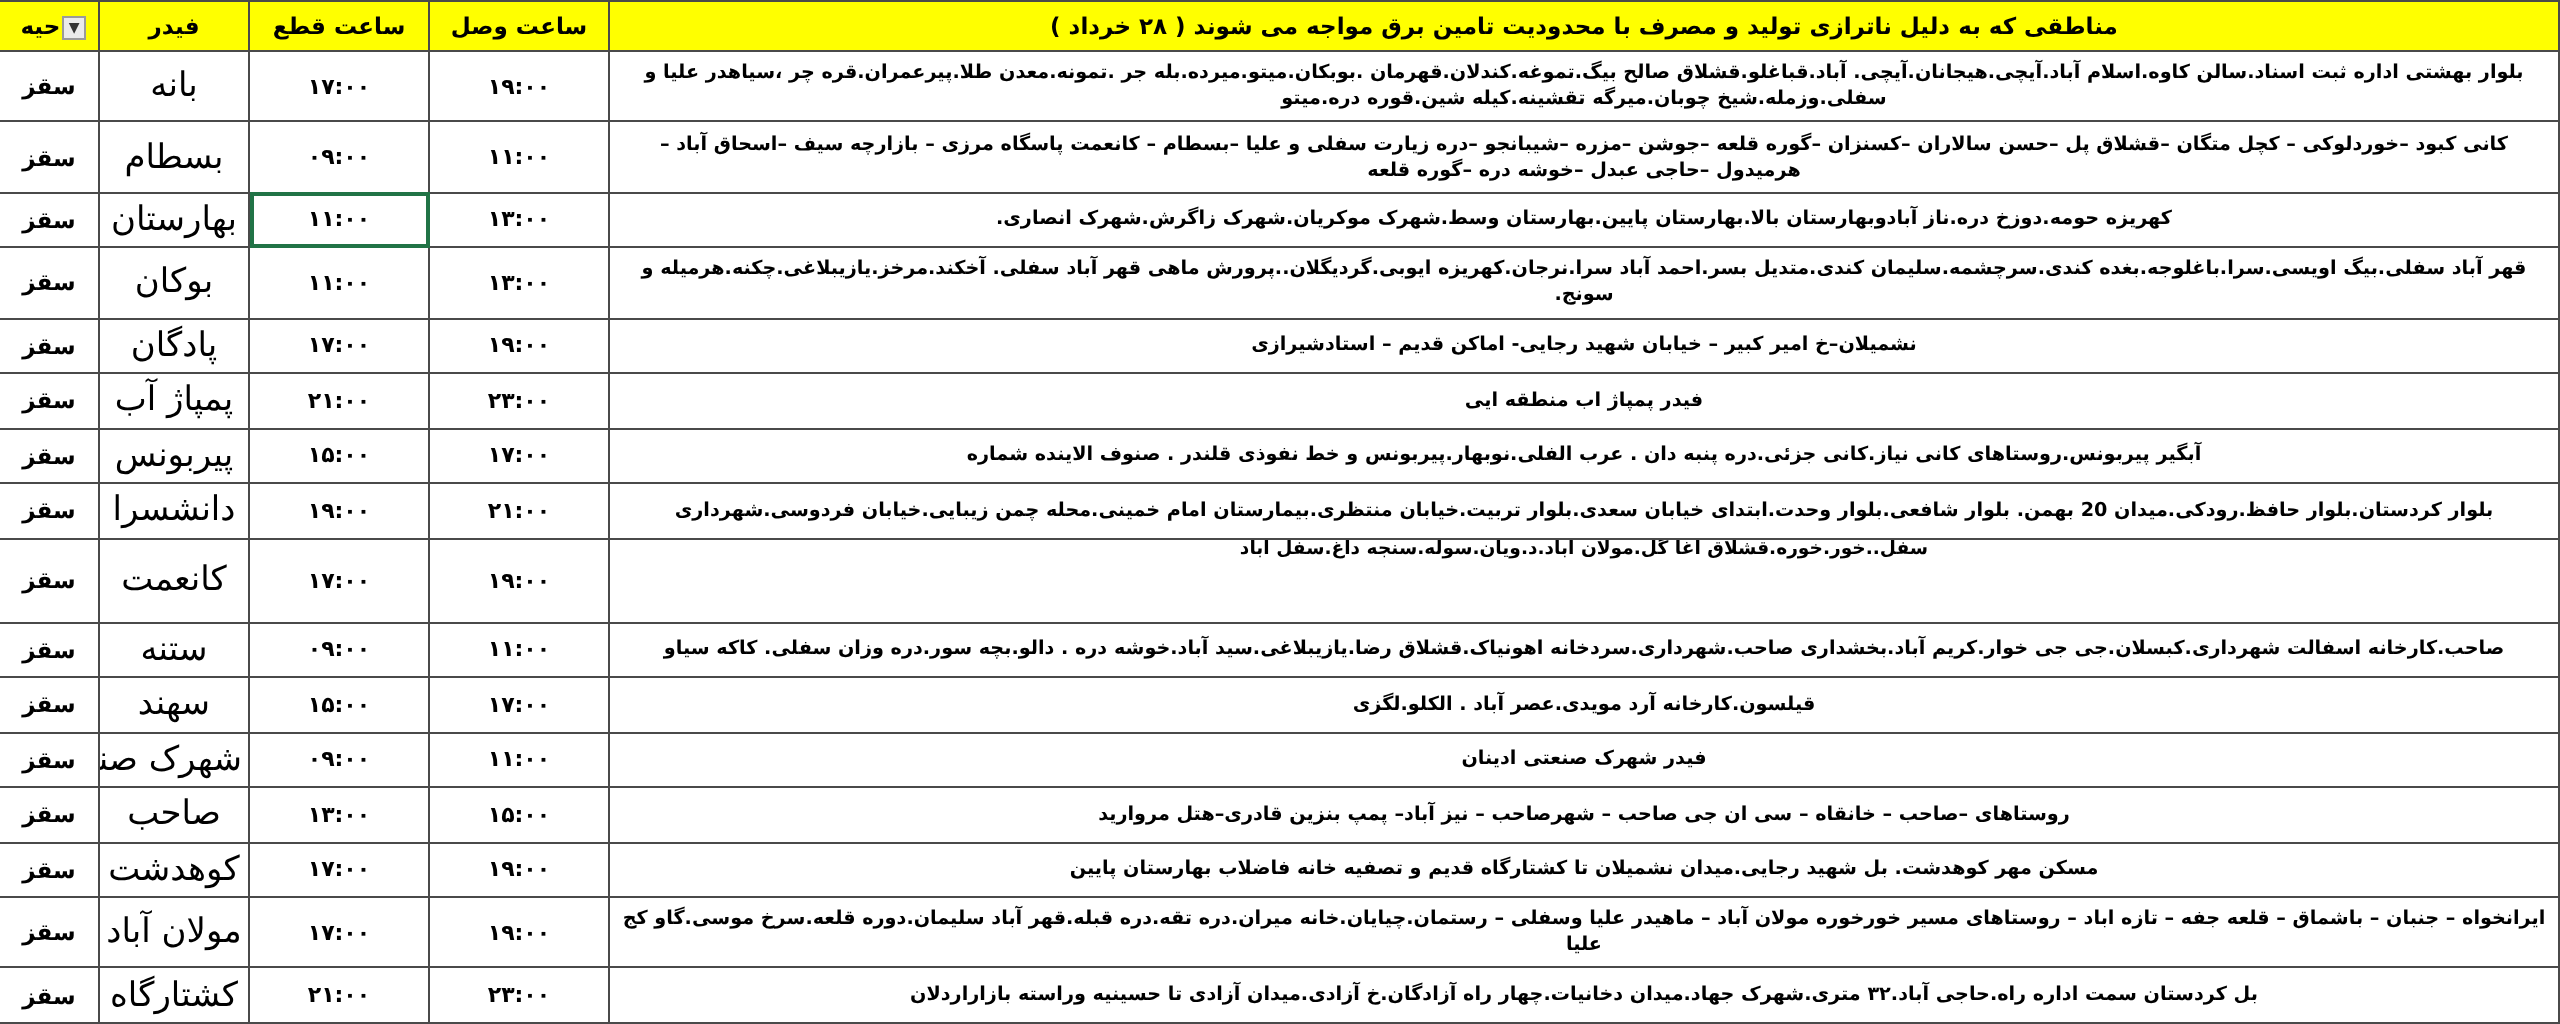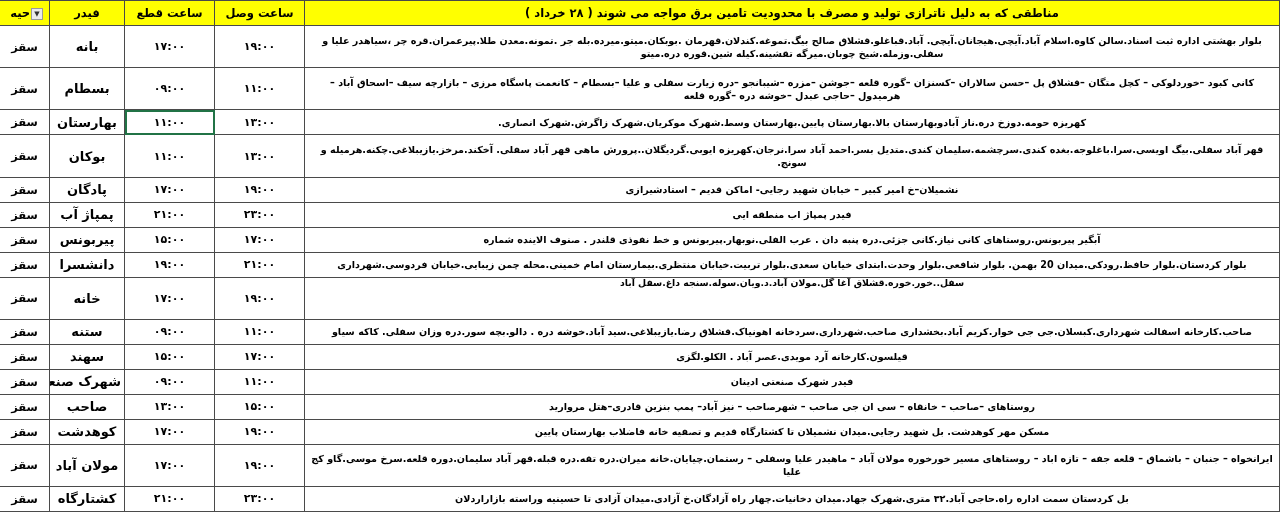--- a/index.html
+++ b/index.html
@@ -72,22 +72,22 @@
     word-break: break-word;
   }
   .c-time {
     font-size: 11px;
     font-weight: bold;
     white-space: nowrap;
     letter-spacing: 0.4px;
     margin-top: 22px;
   }
   .c-feeder {
-    font-size: 13px;
-    font-weight: bold;
+    font-size: 17px;
+    font-weight: normal;
     white-space: nowrap;
   }
   .c-region {
     font-size: 11.5px;
     font-weight: bold;
     white-space: nowrap;
     margin-top: 45px;
   }
   
   tr.clipped .c-areas {
@@ -188,21 +188,21 @@
         <td class="c-time">۱۹:۰۰</td>
         <td class="c-feeder">دانشسرا</td>
         <td class="c-region">سقز</td>
       </tr>
       <tr class="clipped">
         <td class="c-areas">
           <div class="clip-inner">ایرانخواه – جنبان – باشماق – قلعه جفه – تازه آباد – روستاهای مسیر خورخوره مولان آباد – ماهیدر علیا وسفلی – رستمان.چیایان.خانه میران.دره تقه.دره قبله.قهر آباد سلیمان.دوره قلعه.سرخ موسی.گاو کج علیا سفل..خور.خوره.قشلاق آغا گل.مولان آباد.د.ویان.سوله.سنجه داغ.سفل آباد</div>
         </td>
         <td class="c-time">۱۹:۰۰</td>
         <td class="c-time">۱۷:۰۰</td>
-        <td class="c-feeder">خانه</td>
+        <td class="c-feeder">کانعمت</td>
         <td class="c-region">سقز</td>
       </tr>
       <tr>
         <td class="c-areas">صاحب.کارخانه اسفالت شهرداری.کبسلان.جی جی خوار.کریم آباد.بخشداری صاحب.شهرداری.سردخانه اهونیاک.قشلاق رضا.یازیبلاغی.سید آباد.خوشه دره . دالو.بچه سور.دره وزان سفلی. کاکه سیاو</td>
         <td class="c-time">۱۱:۰۰</td>
         <td class="c-time">۰۹:۰۰</td>
         <td class="c-feeder">ستنه</td>
         <td class="c-region">سقز</td>
       </tr>
       <tr>

